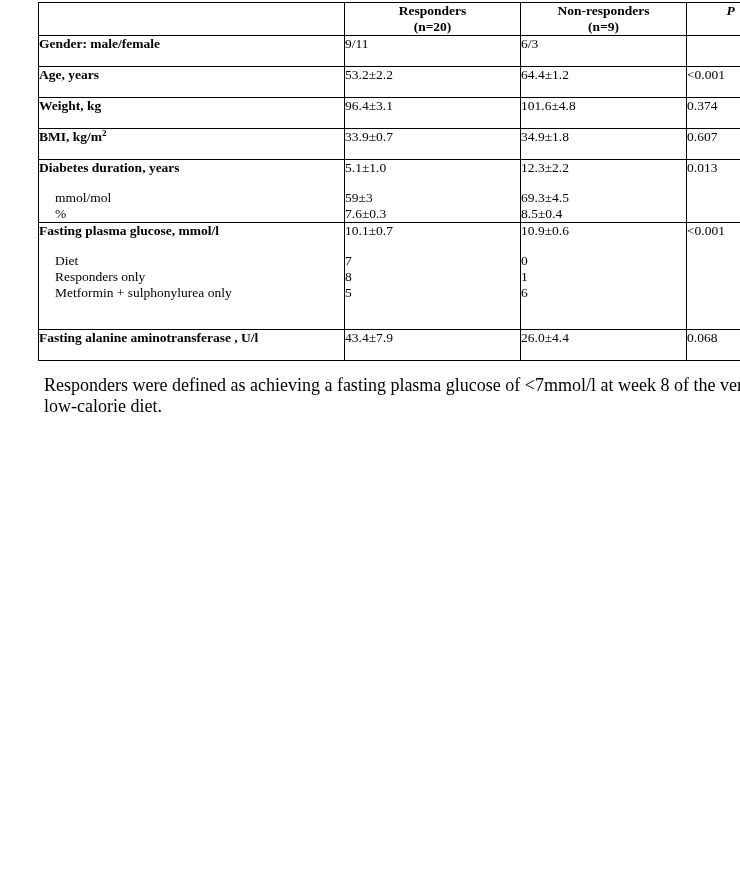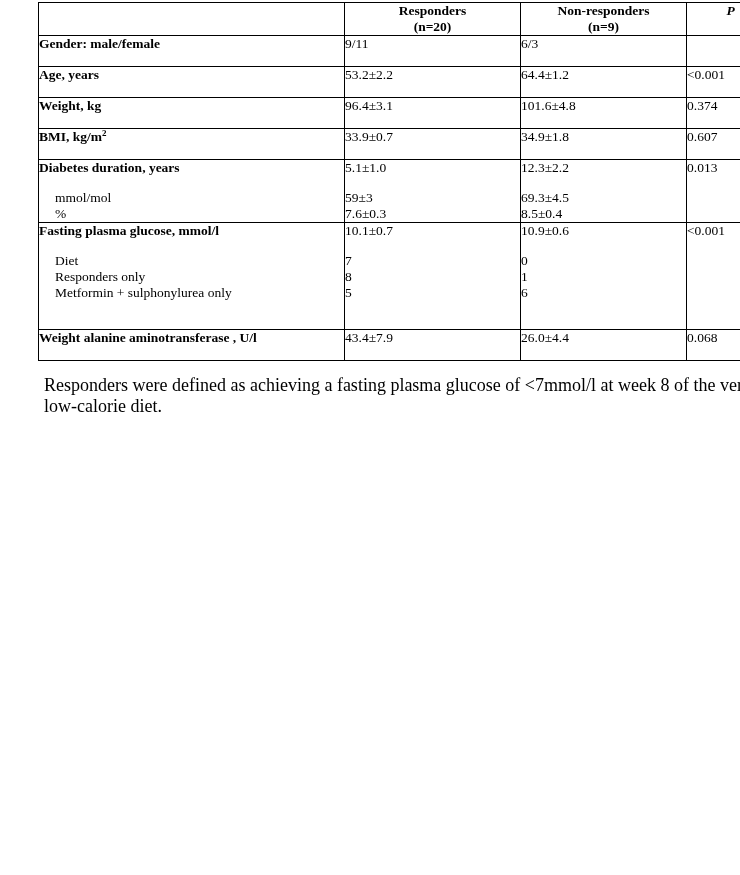--- a/index.html
+++ b/index.html
@@ -217,21 +217,21 @@
           <td class="vr"></td>
           <td></td>
         </tr>
         <tr class="spacer-row">
           <td class="vr"></td>
           <td class="vr"></td>
           <td class="vr"></td>
           <td></td>
         </tr>
         <tr class="group-top">
-          <td class="label vr bold">Weight  alanine aminotransferase , U/l</td>
+          <td class="label vr bold">Fasting  alanine aminotransferase , U/l</td>
           <td class="num vr">43.4±7.9</td>
           <td class="num vr">26.0±4.4</td>
           <td class="pval">0.068</td>
         </tr>
         <tr class="spacer-row">
           <td class="vr"></td>
           <td class="vr"></td>
           <td class="vr"></td>
           <td></td>
         </tr>

